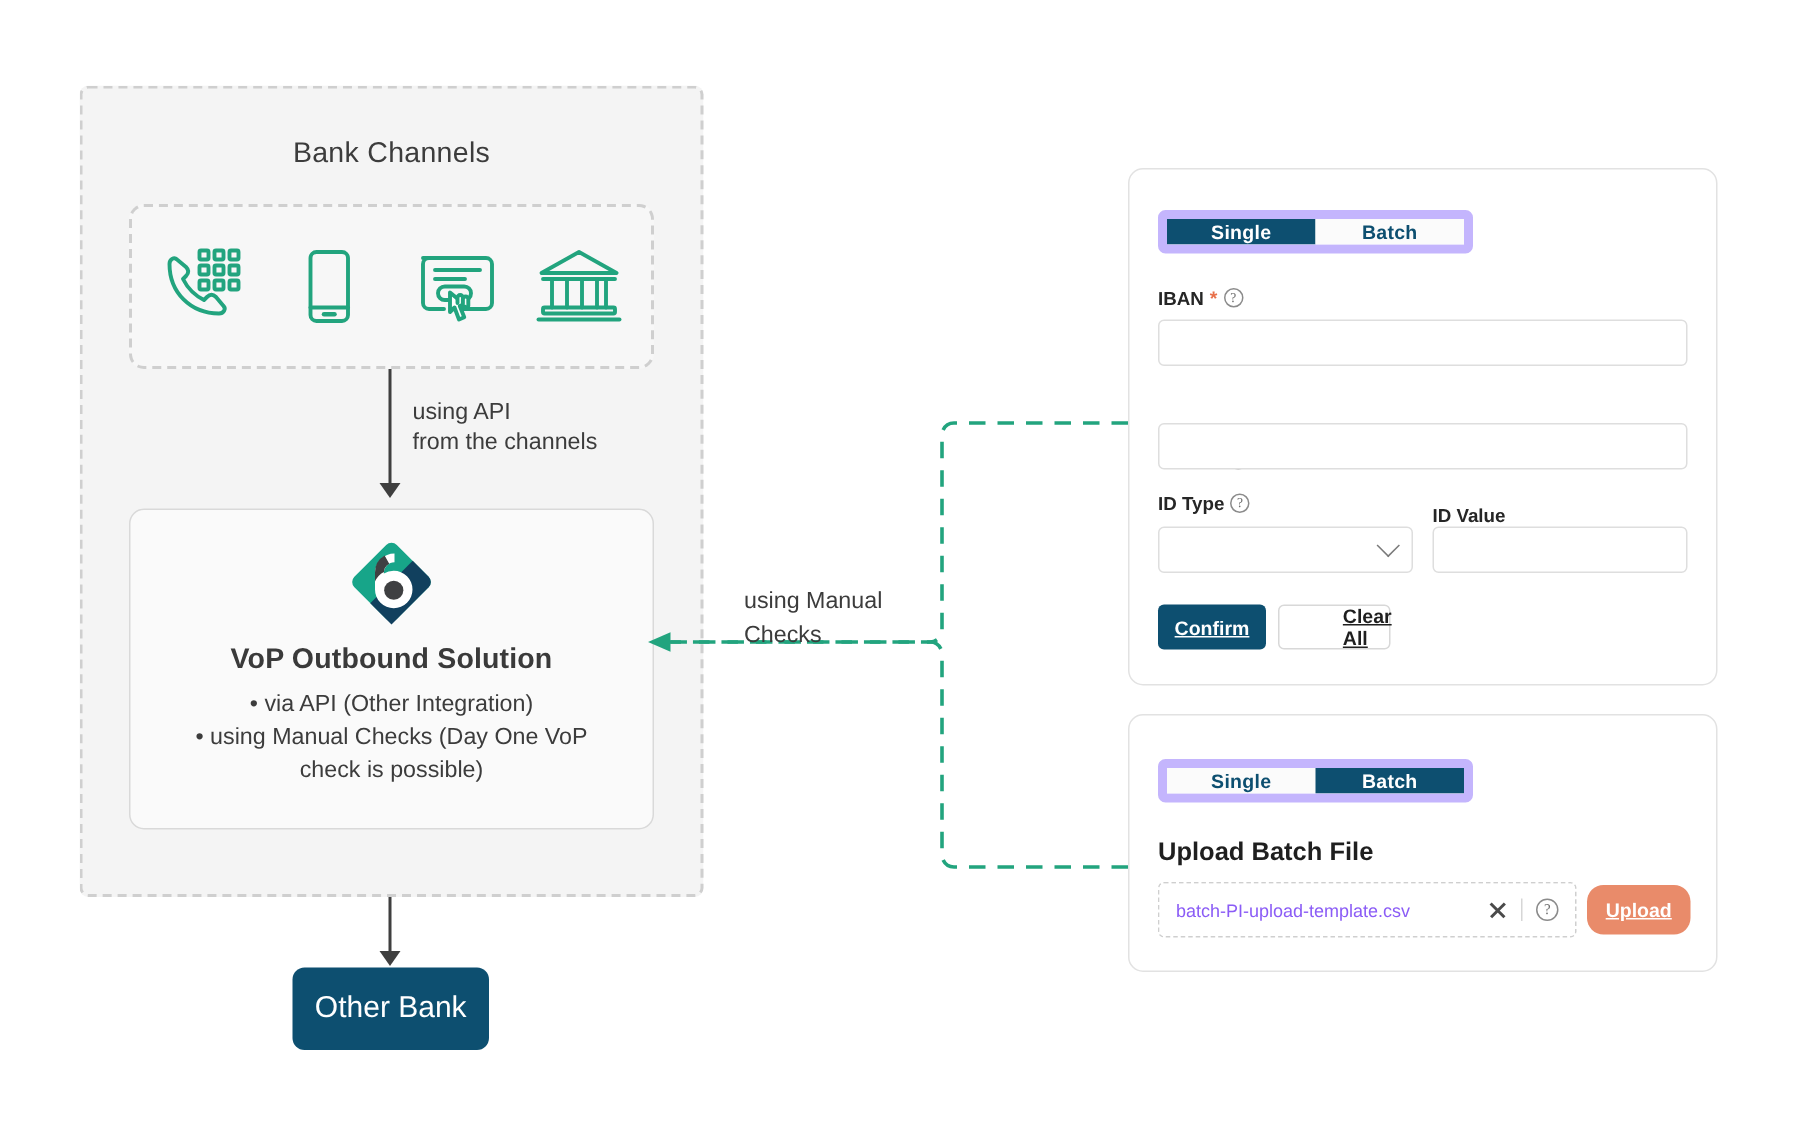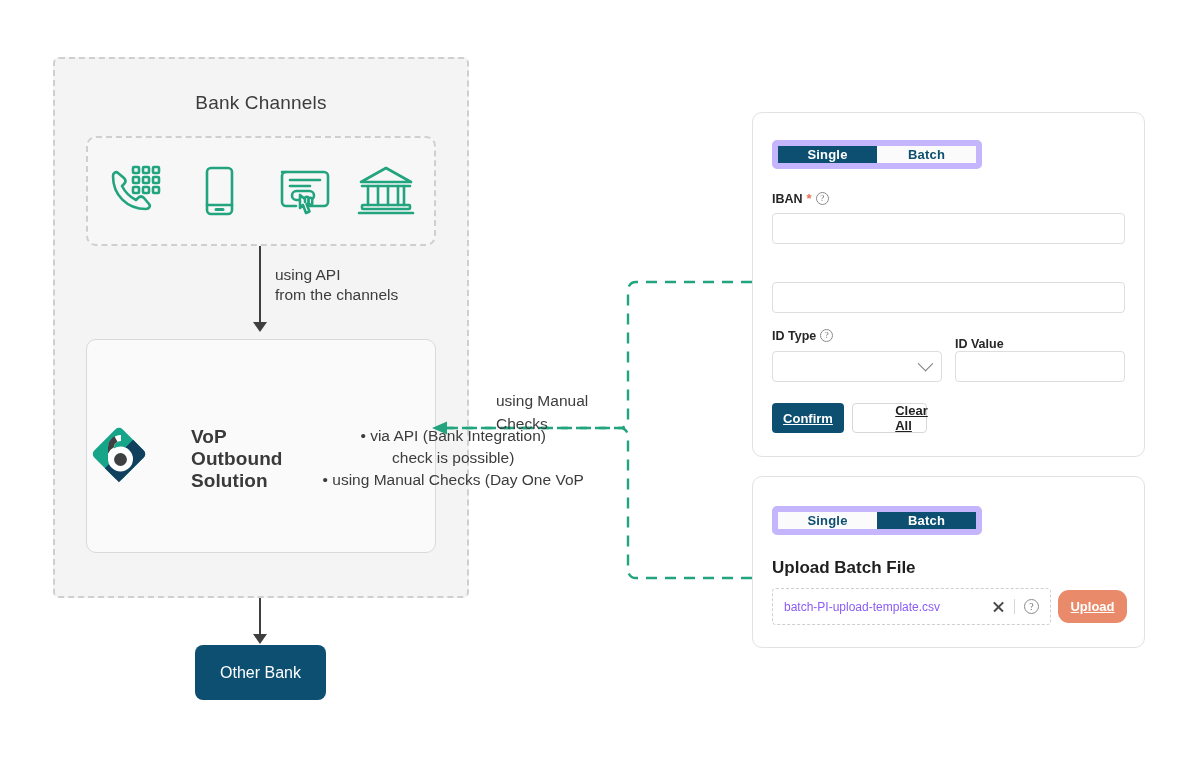--- a/index.html
+++ b/index.html
@@ -50,23 +50,22 @@
   }
   .api-label {
     position: absolute; left: 275px; top: 265px;
     font-size: 15.5px; color: #3c3c3c; line-height: 20px;
   }
 
   
   .vop-box {
     position: absolute; left: 86px; top: 339px; width: 350px; height: 214px;
     background: #fafafa; border: 1px solid #d9d9d9; border-radius: 10px;
-    display: flex; flex-direction: row; align-items: center;
+    display: flex; flex-direction: column; align-items: center;
     padding-top: 16px;
-    gap: 40px;
   }
   .vop-logo { width: 64px; height: 64px; position: relative; }
   .vop-title {
     margin-top: 9px;
     font-size: 19px; font-weight: 700; color: #3a3a3a; letter-spacing: .1px;
   }
   .vop-bullets {
     margin-top: 8px; width: 330px;
     text-align: center; font-size: 15.5px; color: #3c3c3c; line-height: 22px;
   }
@@ -80,21 +79,21 @@
   .ob-arrow {
     position: absolute; left: 253px; top: 634px;
     width: 0; height: 0;
     border-left: 7px solid transparent; border-right: 7px solid transparent;
     border-top: 10px solid #3f3f3f;
   }
   .other-bank {
     position: absolute; left: 195px; top: 645px; width: 131px; height: 55px;
     background: #0d4f70; border-radius: 8px;
     display:flex; align-items:center; justify-content:center;
-    color:#fff; font-size: 16px;
+    color:#fff; font-size: 20px;
   }
 
   
   .teal-conn { position: absolute; left: 420px; top: 270px; }
 
   .manual-label {
     position: absolute; left: 496px; top: 377px;
     font-size: 15.5px; color: #3c3c3c; line-height: 23px; margin-top: 12px;
   }
 
@@ -269,23 +268,23 @@
         </g>
         <path d="M34 13 a13 13 0 0 0-13 13 v11 a12.5 12.5 0 1 0 12.5-12.5
                  a12.2 12.2 0 0 0-6.6 1.9 V26 a7.1 7.1 0 0 1 7.1-7.1 Z" fill="#ffffff"></path>
         <path d="M27.4 14.3 a13 13 0 0 0-6.4 11.2 v6.2 a13 13 0 0 1 5.9-6.4 V26
                  a7.1 7.1 0 0 1 3.6-6.2 Z" fill="#3f4042"></path>
         <circle cx="33.5" cy="37.5" r="6.4" fill="#3f4042"></circle>
       </svg>
     </div>
     <div class="vop-title">VoP Outbound Solution</div>
     <div class="vop-bullets">
-      <div>• via API (Bank Integration)</div>
+      <div>• via API (Other Integration)</div>
+      <div>• using Manual Checks (Day One VoP</div>
       <div>check is possible)</div>
-      <div>• using Manual Checks (Day One VoP</div>
     </div>
   </div>
 
   <div class="ob-line"></div>
   <div class="ob-arrow"></div>
   <div class="other-bank">Other Bank</div>
 
   <svg class="teal-conn" width="340" height="330" viewBox="0 0 340 330">
     <path d="M332 12 H216 a8 8 0 0 0-8 8 V150 a8 8 0 0 1-8 8 H26" fill="none" stroke="#22a47e" stroke-width="2.4" stroke-dasharray="11 8"></path>
     <path d="M332 308 H216 a8 8 0 0 1-8-8 V166 a8 8 0 0 0-8-8 H26" fill="none" stroke="#22a47e" stroke-width="2.4" stroke-dasharray="11 8"></path>

